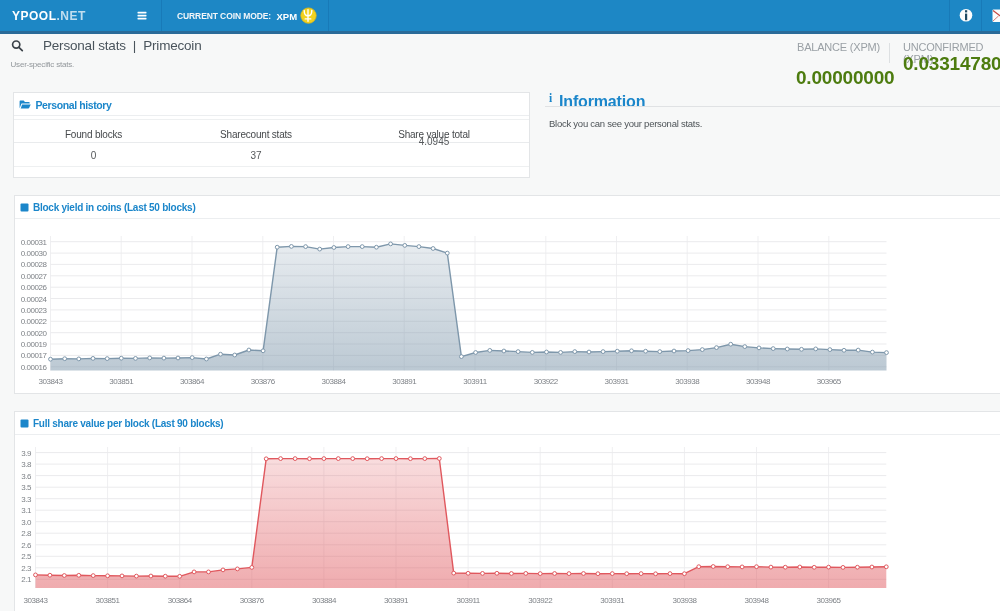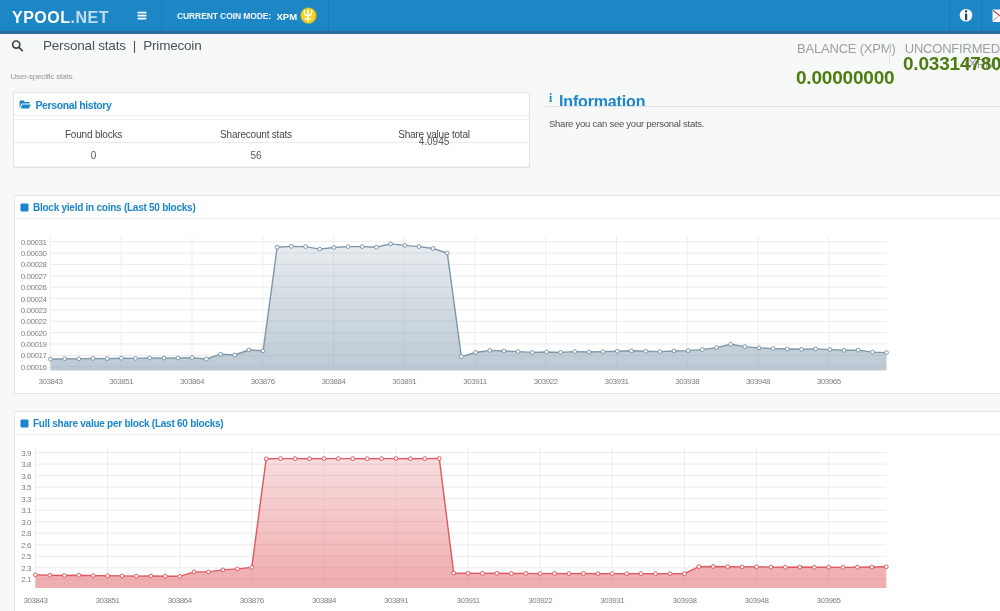--- a/index.html
+++ b/index.html
@@ -2,29 +2,29 @@
 <html><head>
 <meta charset="utf-8">
 <style>
 * { margin:0; padding:0; box-sizing:border-box; }
 html,body { width:1000px; height:611px; overflow:hidden; }
 body { font-family:"Liberation Sans", sans-serif; background:#f7f8f8; position:relative; }
 #page { position:relative; width:1000px; height:611px; overflow:hidden; }
 .abs { position:absolute; }
 #navbar { position:absolute; left:0; top:0; width:1000px; height:34px;
   background:#1d87c5; border-bottom:3px solid #2a6b99; }
-.logo { position:absolute; left:12px; top:9px; font-size:16px; font-weight:bold;
+.logo { position:absolute; left:12px; top:9px; font-size:12px; font-weight:bold;
   color:#ffffff; letter-spacing:0.5px; }
 .logo span { color:rgba(255,255,255,0.72); }
 .ccm { position:absolute; left:177px; top:10.5px; font-size:8.5px; font-weight:bold;
   color:#f2f6f9; letter-spacing:-0.1px; }
 .xpm { position:absolute; left:276.5px; top:10.5px; font-size:9.5px; font-weight:bold; color:#ffffff; }
 .title { position:absolute; left:43px; top:38px; font-size:13.5px; color:#4a545c; letter-spacing:-0.2px; }
-.subtitle { position:absolute; left:10.5px; top:60px; font-size:8px; color:#92979b; letter-spacing:-0.2px;margin-top:12px;}
-.blab { position:absolute; font-size:13px; color:#9aa0a5; letter-spacing:-0.2px;text-align:right; }
+.subtitle { position:absolute; left:10.5px; top:60px; font-size:8px; color:#92979b; letter-spacing:-0.2px;}
+.blab { position:absolute; font-size:11px; color:#9aa0a5; letter-spacing:-0.2px; }
 .bval { position:absolute; font-size:19px; font-weight:bold; color:#4d7c0f; letter-spacing:-0.2px;margin-top:18px; }
 .panel { position:absolute; background:#ffffff; border:1px solid #e3e5e7; }
 .phead { position:absolute; left:0; top:0; right:0; height:23px; border-bottom:1px solid #eceef0;
   font-size:10px; letter-spacing:-0.25px; font-weight:bold; color:#1b86ca; line-height:24px; }
 .hline { position:absolute; height:1px; background:#eef0f1; }
 .cell { position:absolute; text-align:center; }
 #svg-overlay { position:absolute; left:0; top:0; z-index:5; }
 </style>
 </head>
 <body>
@@ -37,43 +37,43 @@
 
 <div class="title">Personal stats&nbsp; |&nbsp; Primecoin</div>
 <div class="subtitle">User-specific stats.</div>
 
 <div class="blab" style="left:797px; top:41px;">BALANCE (XPM)</div>
 <div class="bval" style="left:796px; top:49px;">0.00000000</div>
 <div class="abs" style="left:889px; top:43px; width:1px; height:20px; background:#dde0e2;"></div>
 <div class="blab" style="left:903px; top:41px;">UNCONFIRMED (XPM)</div>
 <div class="bval" style="left:903px; top:35px;">0.03314780</div>
 
-<div class="panel" style="left:13px; top:92px; width:517px; height:76px;">
+<div class="panel" style="left:13px; top:92px; width:517px; height:86px;">
   <div class="phead"><span style="margin-left:21.5px; font-size:10.5px; letter-spacing:-0.4px;">Personal history</span></div>
   <div class="hline" style="left:0; right:0; top:26px;"></div>
   <div class="hline" style="left:0; right:0; top:49px; background:#e9ebed;"></div>
   <div class="hline" style="left:0; right:0; top:73px;"></div>
   <div class="cell" style="left:0px; width:159px; top:35.5px; font-size:10px; letter-spacing:-0.2px; color:#46494c;">Found blocks</div>
   <div class="cell" style="left:159px; width:166px; top:35.5px; font-size:10px; letter-spacing:-0.2px; color:#46494c;">Sharecount stats</div>
   <div class="cell" style="left:325px; width:190px; top:35.5px; font-size:10px; letter-spacing:-0.2px; color:#46494c;">Share value total</div>
   <div class="cell" style="left:0px; width:159px; top:57px; font-size:10px; color:#55585b;">0</div>
-  <div class="cell" style="left:159px; width:166px; top:57px; font-size:10px; color:#55585b;">56</div>
+  <div class="cell" style="left:159px; width:166px; top:57px; font-size:10px; color:#55585b;">37</div>
   <div class="cell" style="left:325px; width:190px; top:43px; font-size:10px; color:#55585b;">4.0945</div>
 </div>
 
 <div class="abs" style="left:559px; top:93px; font-size:16px; letter-spacing:-0.15px; font-weight:bold; color:#1b86ca;">Information</div>
 <div class="abs" style="left:545px; top:106px; width:455px; height:1px; background:#e0e2e4;"></div>
-<div class="abs" style="left:549px; top:117.5px; font-size:9.5px; color:#4d5357; letter-spacing:-0.25px;">Share you can see your personal stats.</div>
+<div class="abs" style="left:549px; top:117.5px; font-size:9.5px; color:#4d5357; letter-spacing:-0.25px;">Block you can see your personal stats.</div>
 
 <div class="panel" style="left:14px; top:195px; width:990px; height:199px;">
   <div class="phead"><span style="margin-left:18px;">Block yield in coins (Last 50 blocks)</span></div>
 </div>
 
 <div class="panel" style="left:14px; top:411px; width:990px; height:210px;">
-  <div class="phead"><span style="margin-left:18px;">Full share value per block (Last 60 blocks)</span></div>
+  <div class="phead"><span style="margin-left:18px;">Full share value per block (Last 90 blocks)</span></div>
 </div>
 
 <svg id="svg-overlay" width="1000" height="611" viewBox="0 0 1000 611" font-family="Liberation Sans, sans-serif">
 
 <defs>
 <linearGradient id="g1" x1="0" y1="236" x2="0" y2="370.5" gradientUnits="userSpaceOnUse">
 <stop offset="0" stop-color="#7e97ab" stop-opacity="0.16"></stop>
 <stop offset="1" stop-color="#7e97ab" stop-opacity="0.52"></stop>
 </linearGradient>
 <linearGradient id="g2" x1="0" y1="447" x2="0" y2="588" gradientUnits="userSpaceOnUse">

